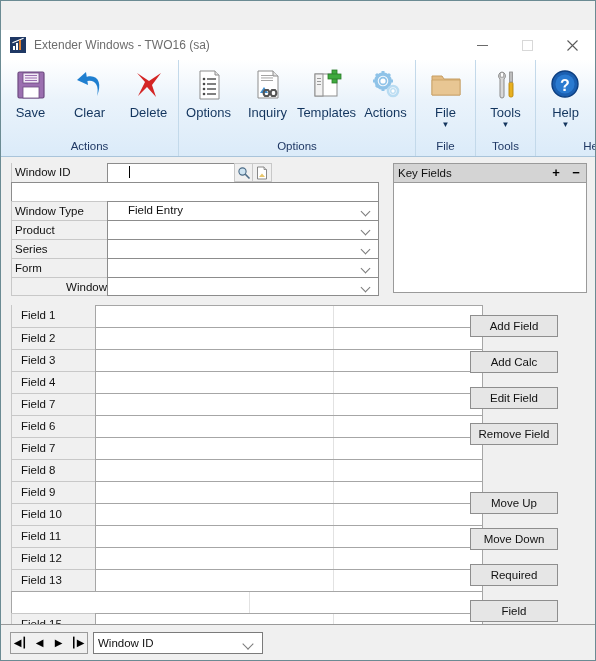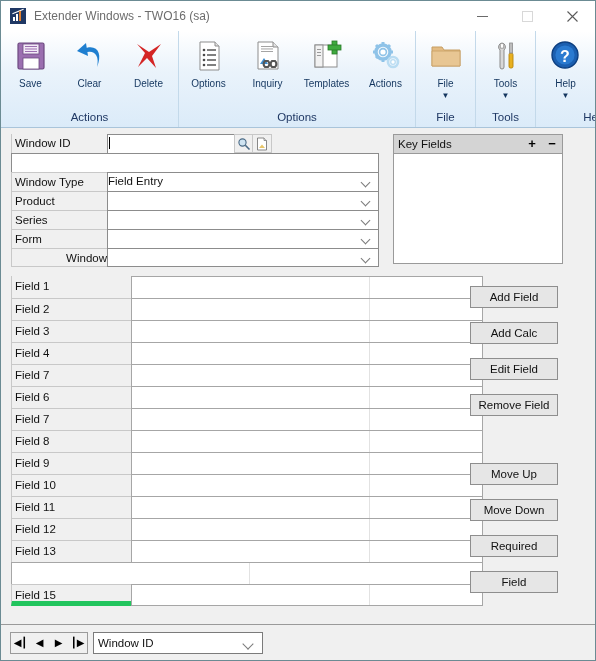--- a/index.html
+++ b/index.html
@@ -20,20 +20,21 @@
     overflow: hidden;
   }
 
   
   .titlebar {
     position: relative;
     height: 30px;
     background: #ffffff;
     display: flex;
     align-items: center;
+    margin-top: 29px;
   }
   .title-icon {
     width: 16px; height: 16px;
     margin-left: 9px;
     background: #1f3864;
     position: relative;
     flex: 0 0 auto;
   }
   .title-icon i {
     position: absolute;
@@ -115,21 +116,21 @@
     padding-top: 2px;
     cursor: default;
   }
   .ritem .glyph {
     height: 40px;
     display: flex;
     align-items: center;
     justify-content: center;
   }
   .ritem .rlabel {
-    font-size: 10px;
+    font-size: 13px;
     color: #13355e;
     text-align: center;
     line-height: 13px;
     margin-top: 1px;
   }
   .ritem .caret {
     font-size: 8px;
     color: #13355e;
     line-height: 9px;
     margin-top: 1px;
@@ -169,21 +170,21 @@
   .fctl {
     flex: 1 1 auto;
     position: relative;
     background: #ffffff;
     border: 1px solid #8c8c8c;
     border-bottom: none;
     box-sizing: border-box;
     font-size: 11.5px;
     color: #111;
     line-height: 17px;
-    padding-left: 0;
+    padding-left: 20px;
     overflow: hidden;
     white-space: nowrap;
   }
   .frow:last-child .fctl { border-bottom: 1px solid #8c8c8c; }
   .fctl.combo::after {
     content: "";
     position: absolute;
     right: 9px; top: 6px;
     width: 6px; height: 6px;
     border-right: 1.4px solid #7b7b7b;
@@ -212,21 +213,21 @@
     background: #f0f0f0;
     display: flex; align-items: center; justify-content: center;
     box-sizing: border-box;
   }
   .idicon:first-child { border-left: 1px solid #c8c8c8; }
 
   
   .keypanel {
     position: absolute;
     left: 392px; top: 6px;
-    width: 170px; height: 130px;
+    width: 194px; height: 130px;
     box-sizing: border-box;
     border: 1px solid #9a9a9a;
     background: #ffffff;
   }
   .keypanel-head {
     height: 19px;
     background: #d4d4d4;
     border-bottom: 1px solid #9a9a9a;
     display: flex;
     align-items: center;
@@ -251,23 +252,23 @@
     position: absolute;
     left: 10px; top: 148px;
     width: 472px;
   }
   .xrow {
     display: flex;
     height: 22px;
     align-items: stretch;
   }
   .xlabel {
-    width: 120px;
-    box-sizing: border-box;
-    padding-left: 3px;
+    width: 84px;
+    box-sizing: border-box;
+    padding-left: 9px;
     font-size: 11.5px;
     color: #111;
     line-height: 21px;
     border: 1px solid #c8c8c8;
     border-right: none;
     border-bottom: none;
     background: #f0f0f0;
   }
   .xrow:first-child .xlabel { border-top: none; }
   .xrow:last-child .xlabel { border-bottom: 5px solid #22c55e; }

